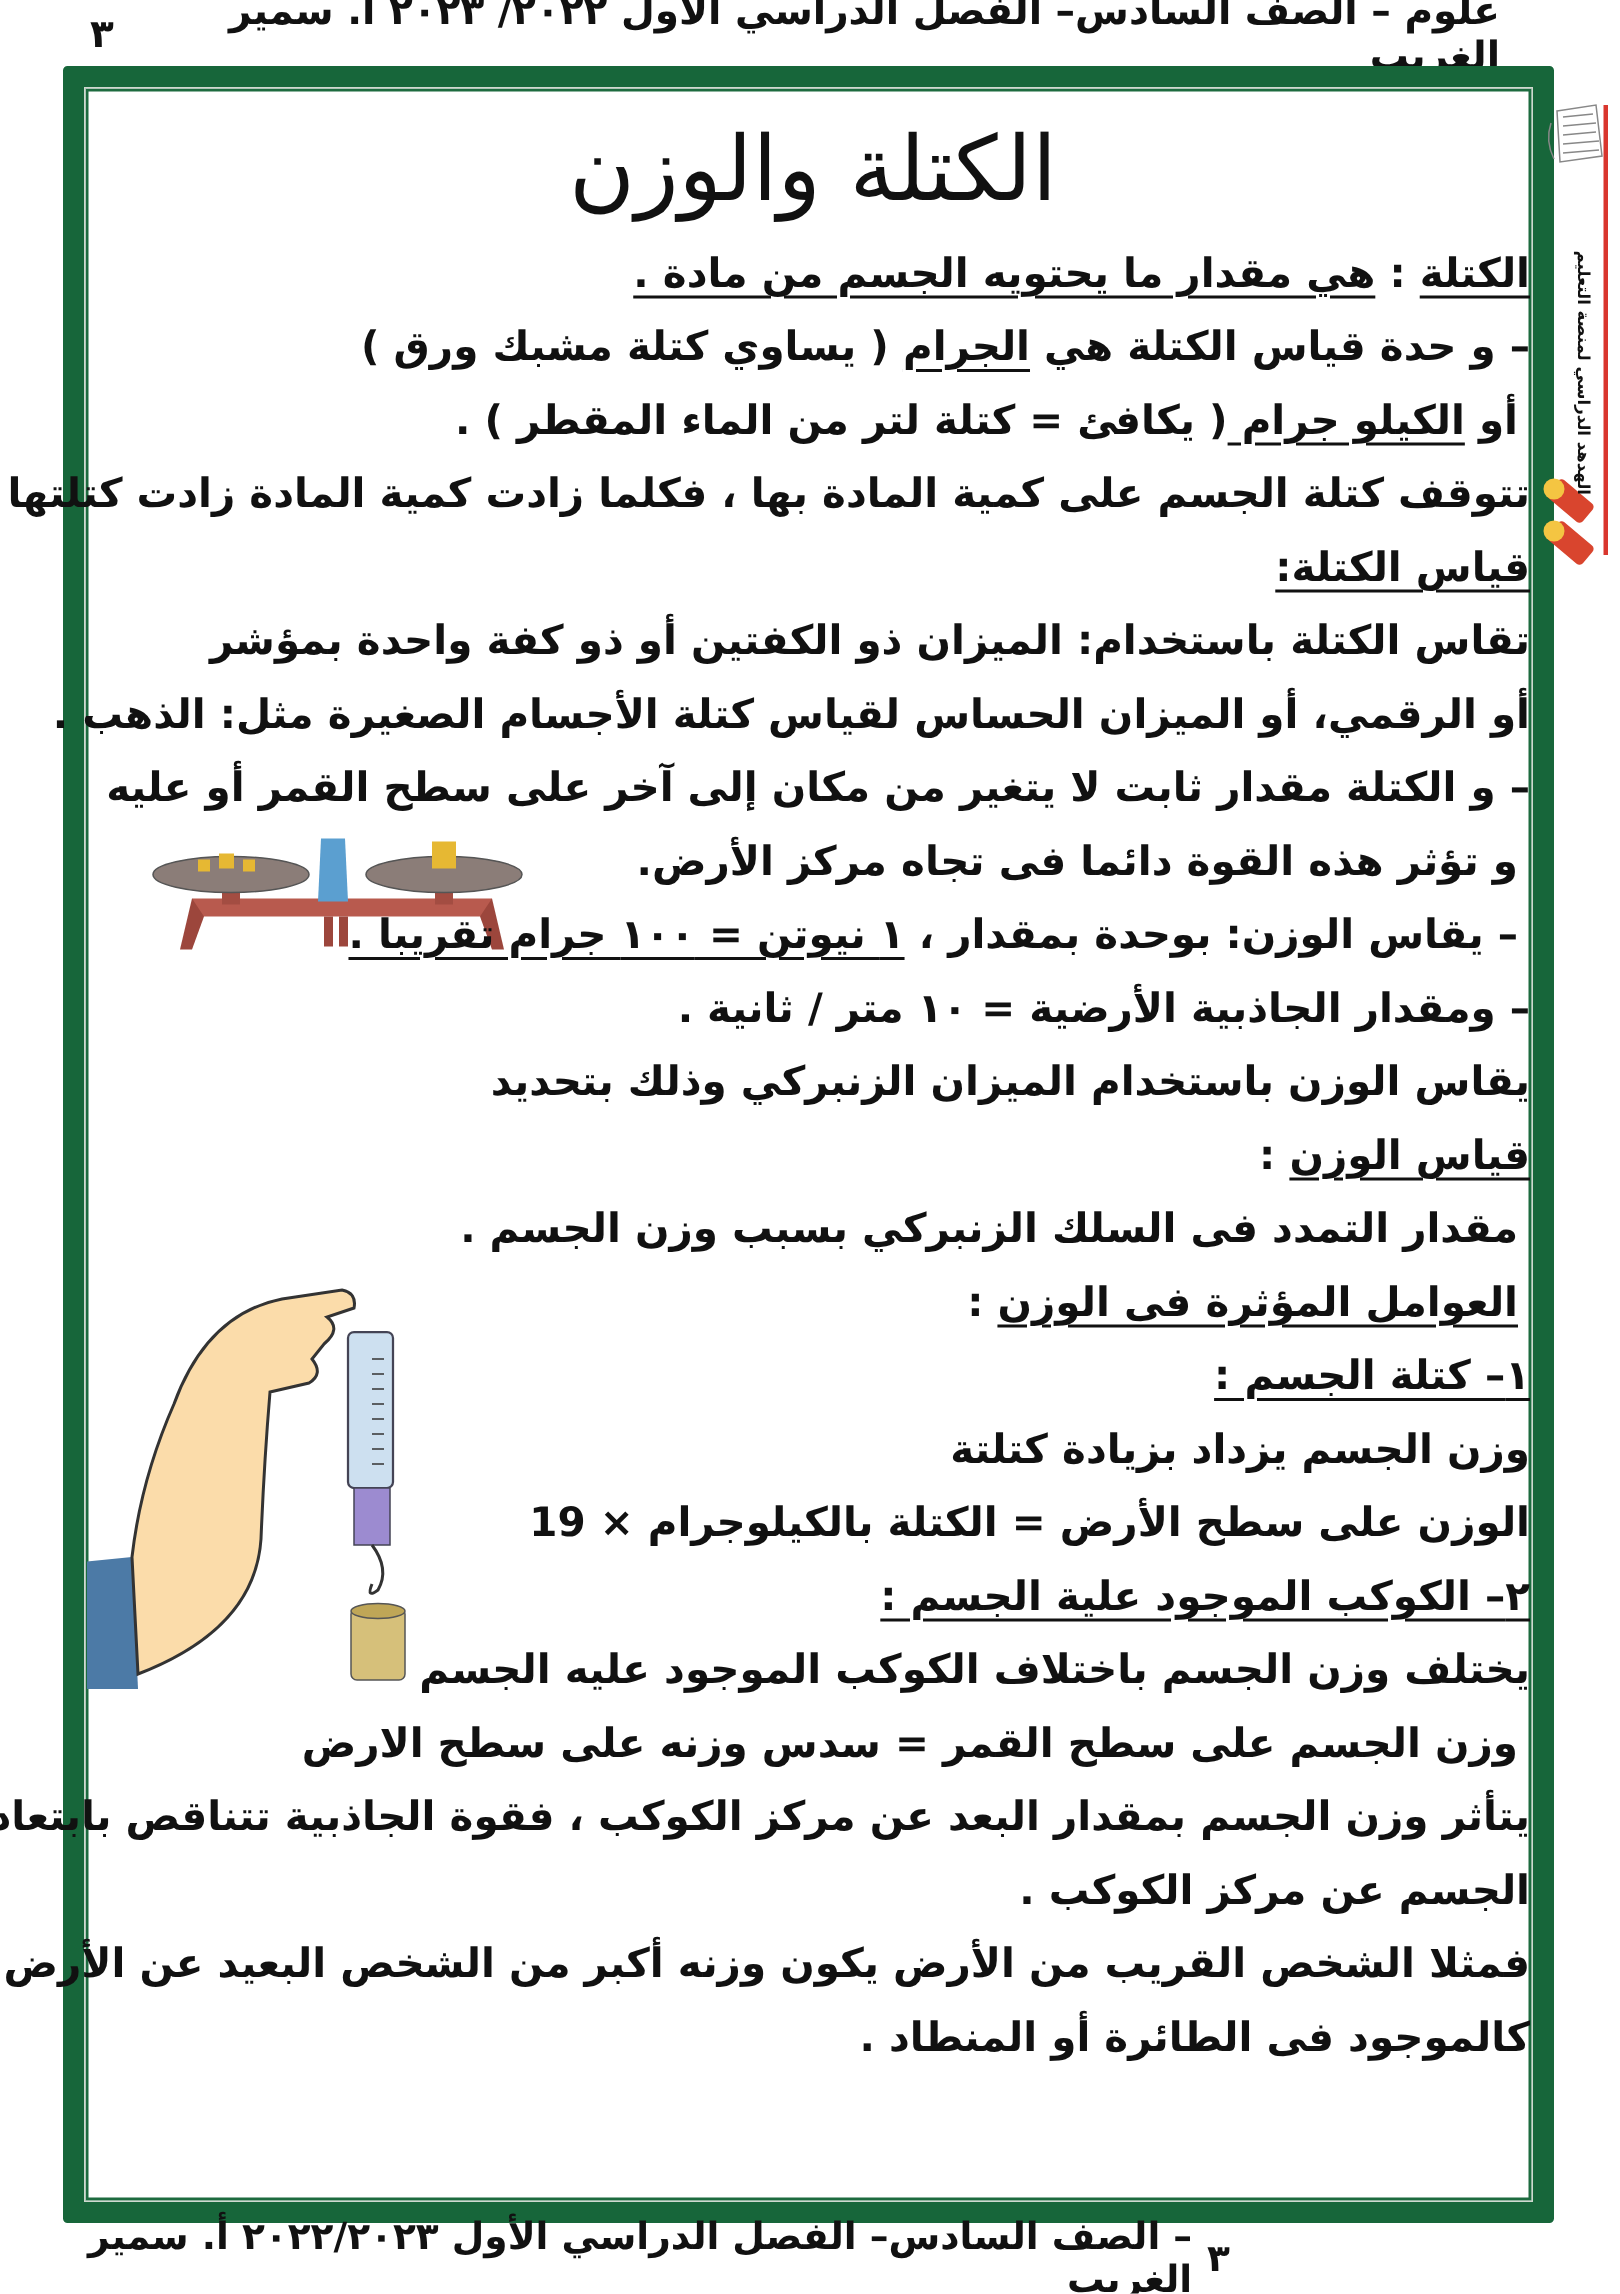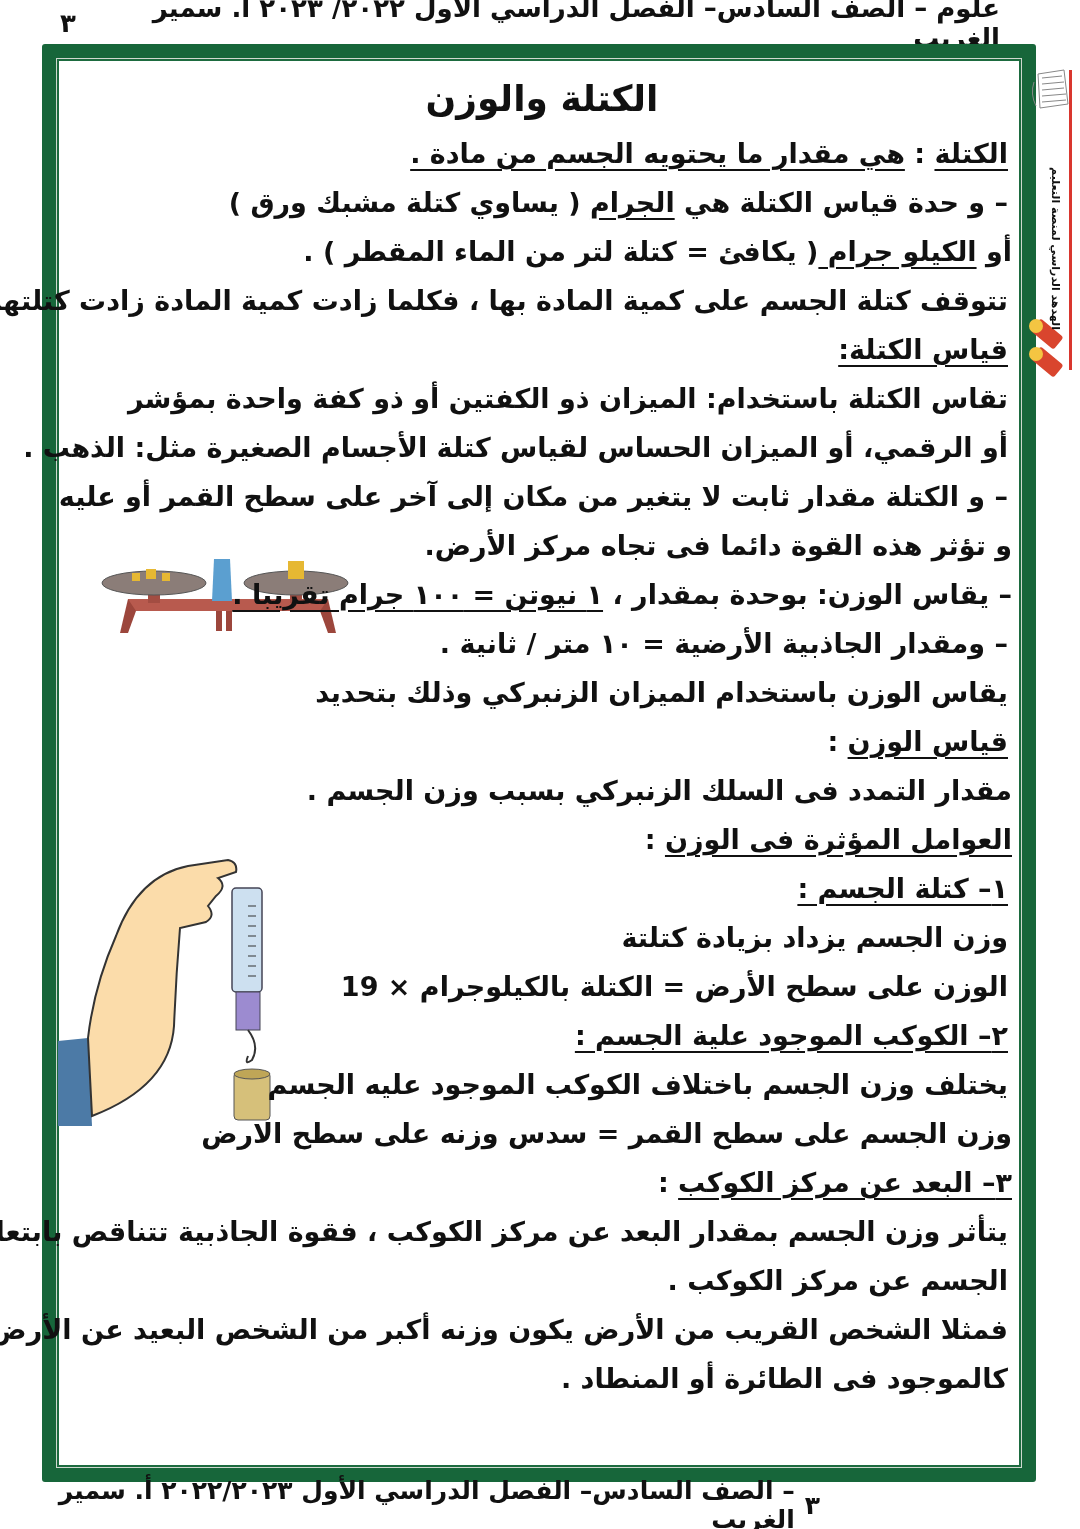--- a/index.html
+++ b/index.html
@@ -35,26 +35,26 @@
     writing-mode: vertical-rl; font-size: 11px; font-weight: bold; color: #111;
     overflow: hidden; white-space: nowrap;
   }
   .red-line { position: absolute; top: 70px; right: 8px; width: 3px; height: 300px; background: #d9362e; }
 
   .content {
     position: absolute; top: 72px; left: 64px; width: 956px; right: 60px;
     direction: rtl; text-align: right;
   }
   .title {
-    text-align: center; font-size: 36px; font-weight: bold; margin: 6px 0 10px 0;
+    text-align: center; font-size: 60px; font-weight: normal; margin: 6px 0 10px 0;
     letter-spacing: 1px;
   }
   .line {
     font-size: 27px; font-weight: bold; line-height: 49px; height: 49px;
-    white-space: nowrap; padding-right: 12px;
+    white-space: nowrap; padding-right: 0px;
   }
   .u { text-decoration: underline; text-underline-offset: 6px; text-decoration-thickness: 2px; }
   .indent1 { padding-right: 8px; }
   .indent2 { }
 
   .balance { position: absolute; top: 555px; left: 92px; width: 260px; height: 80px; }
   .spring { position: absolute; top: 826px; left: 58px; width: 310px; height: 310px; }
 </style>
 </head>
 <body>
@@ -150,23 +150,20 @@
   <div class="line indent1">مقدار التمدد فى السلك الزنبركي بسبب وزن الجسم .</div>
   <div class="line indent1">
     <span class="u">العوامل المؤثرة فى الوزن</span><span> :</span>
   </div>
   <div class="line"><span class="u">١– كتلة الجسم :</span></div>
   <div class="line">وزن الجسم يزداد بزيادة كتلتة</div>
   <div class="line">الوزن على سطح الأرض = الكتلة بالكيلوجرام × 19</div>
   <div class="line"><span class="u">٢– الكوكب الموجود علية الجسم :</span></div>
   <div class="line">يختلف وزن الجسم باختلاف الكوكب الموجود عليه الجسم</div>
   <div class="line indent1">وزن الجسم على سطح القمر = سدس وزنه على سطح الارض</div>
-  <div class="line indent1">
-    <span class="u">٣– البعد عن مركز الكوكب</span><span>  :</span>
-  </div>
   <div class="line">يتأثر وزن الجسم بمقدار البعد عن مركز الكوكب ، فقوة الجاذبية تتناقص بابتعاد</div>
   <div class="line">الجسم عن مركز الكوكب  .</div>
   <div class="line">فمثلا الشخص القريب من الأرض يكون وزنه أكبر من الشخص البعيد عن الأرض</div>
   <div class="line">كالموجود فى الطائرة أو المنطاد .</div>
 </div>
 
 <div class="footer-line">
   <span>٣</span>
   <span>– الصف السادس– الفصل الدراسي الأول ٢٠٢٢/٢٠٢٣ أ. سمير الغريب</span>
 </div>

